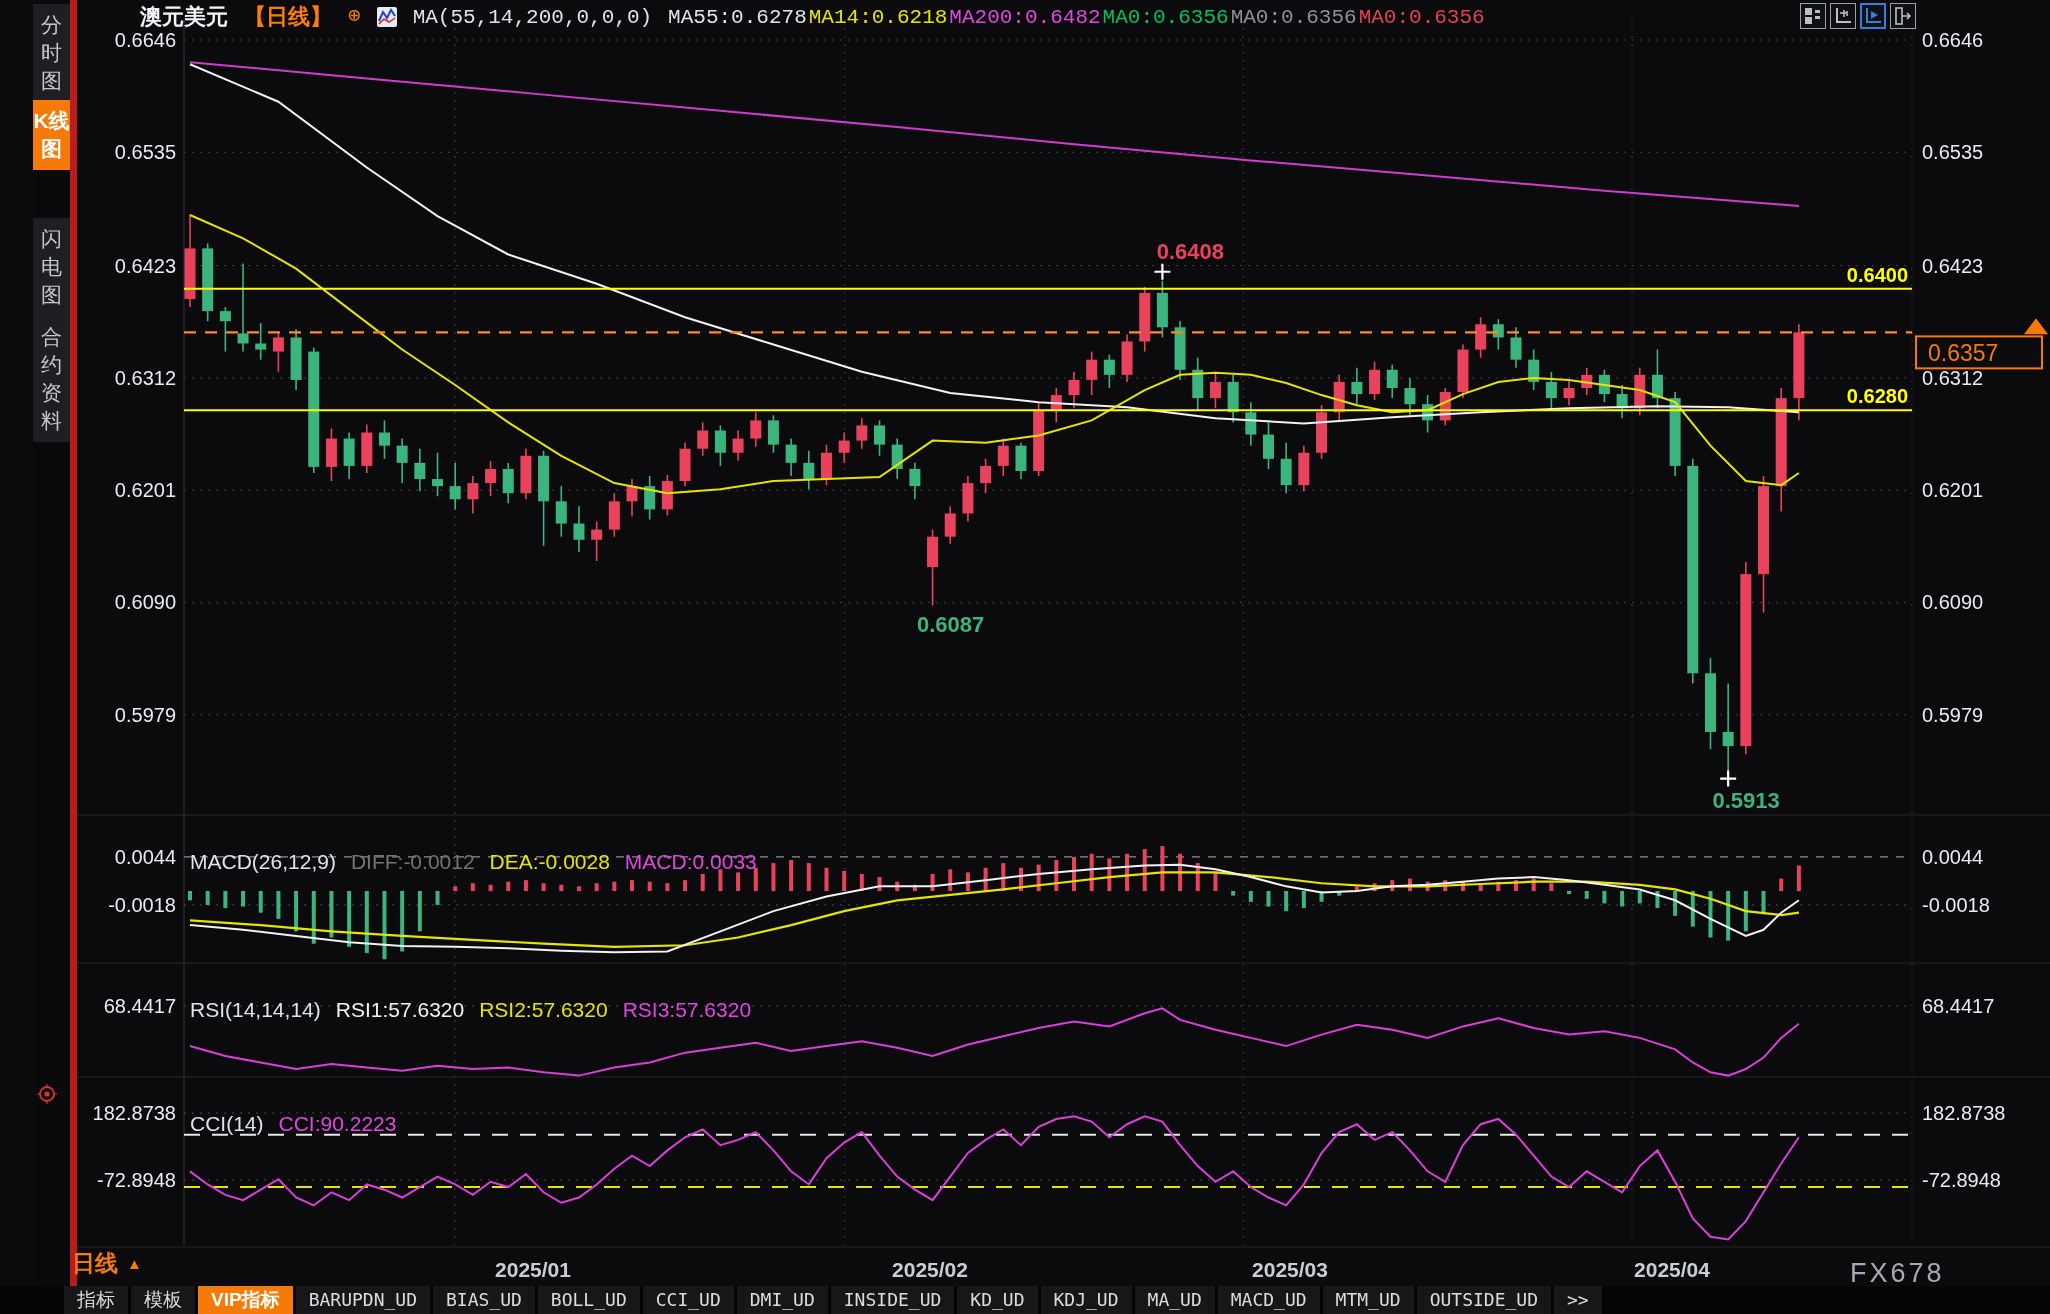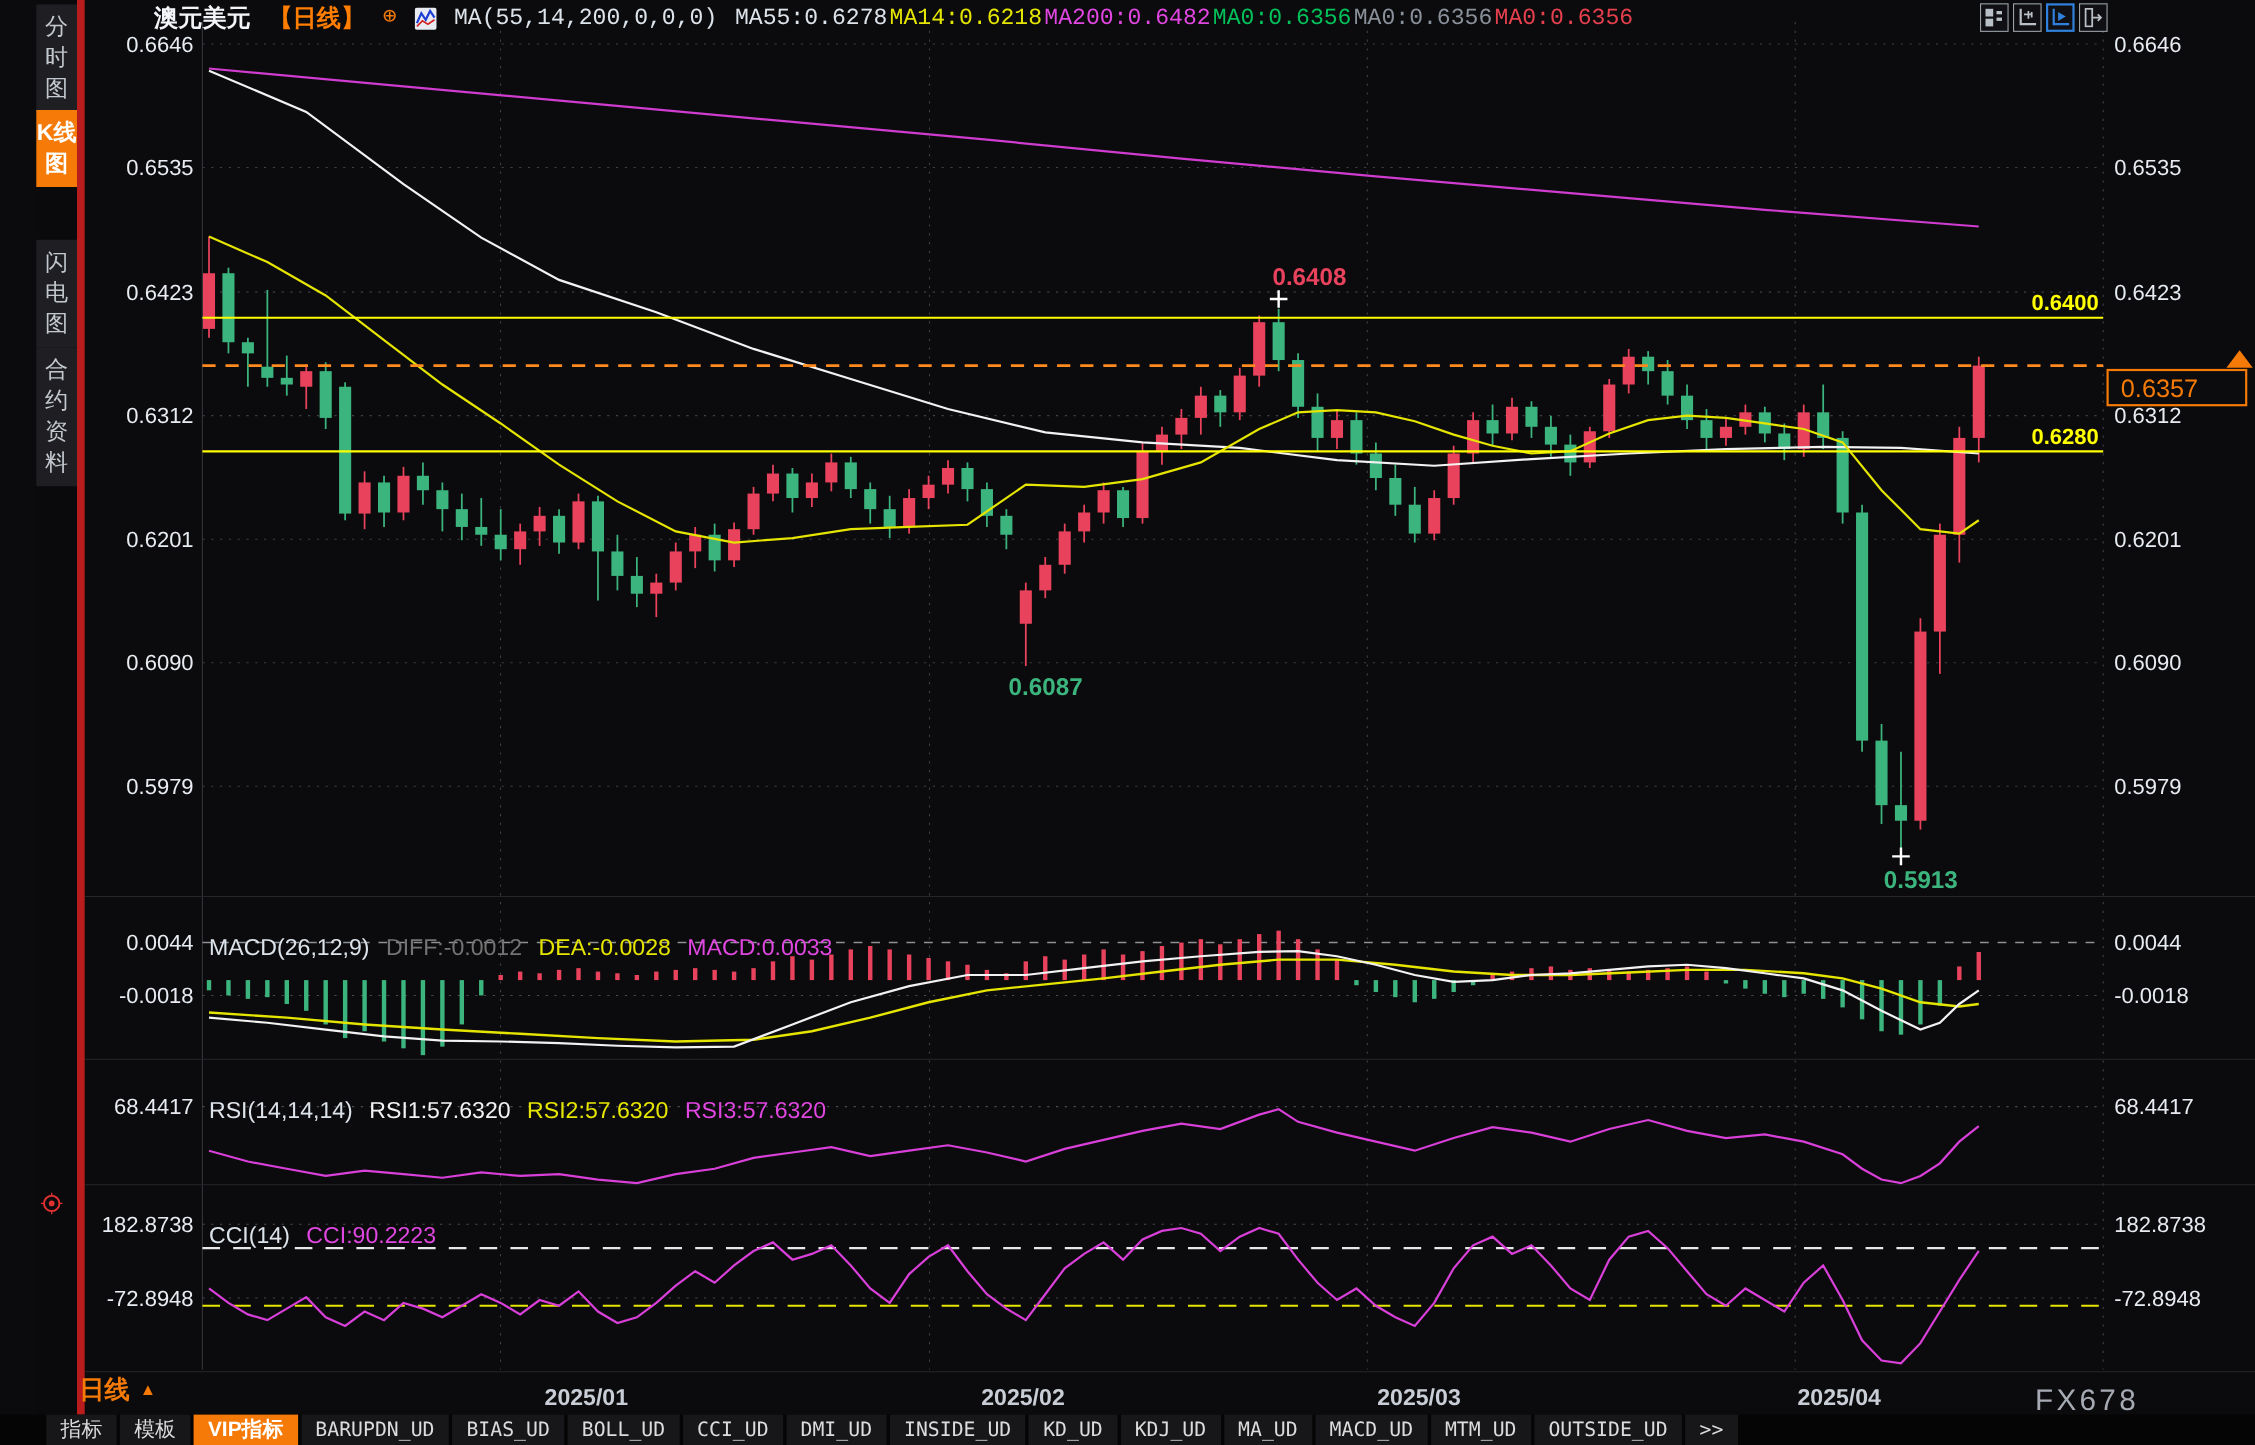--- a/index.html
+++ b/index.html
@@ -23,21 +23,21 @@
 
   .toolbar{position:absolute;left:1800px;top:3px;display:flex;gap:4px;z-index:5;}
   .tbtn{width:26px;height:26px;border:1px solid #9aa0a6;background:#101014;box-sizing:border-box;
     display:flex;align-items:center;justify-content:center;}
   .tbtn.active{border:2px solid #2f81dd;}
 
   .panel-legend{position:absolute;left:190px;display:flex;gap:15px;font-size:21px;z-index:3;white-space:nowrap;margin-top:32px;}
   .pl-title{color:#dde3ea;}
 
   .tabsbar{position:absolute;left:0;top:1286px;width:2050px;height:28px;background:#050506;
-    display:flex;align-items:stretch;z-index:6;padding-left:42px;box-sizing:border-box;gap:3px;}
+    display:flex;align-items:stretch;z-index:6;padding-left:64px;box-sizing:border-box;gap:3px;}
   .tab{background:#17171a;color:#dcdcdc;font-size:19px;line-height:28px;padding:0 13px;white-space:nowrap;}
   .tab.mono{font-family:"DejaVu Sans Mono",monospace;font-size:18px;}
   .tab.active{background:#f57a07;color:#fff;font-weight:700;}
 
   .timeframe{position:absolute;left:72px;top:1248px;color:#f57a07;font-size:23px;font-weight:700;
     z-index:6;display:flex;gap:9px;align-items:center;}
   .tf-arrow{font-size:15px;}
 
   .watermark{position:absolute;left:1850px;top:1258px;color:#a6abb3;font-size:27px;letter-spacing:3px;z-index:7;}
   .red-marker{position:absolute;left:37px;top:1084px;z-index:5;}

